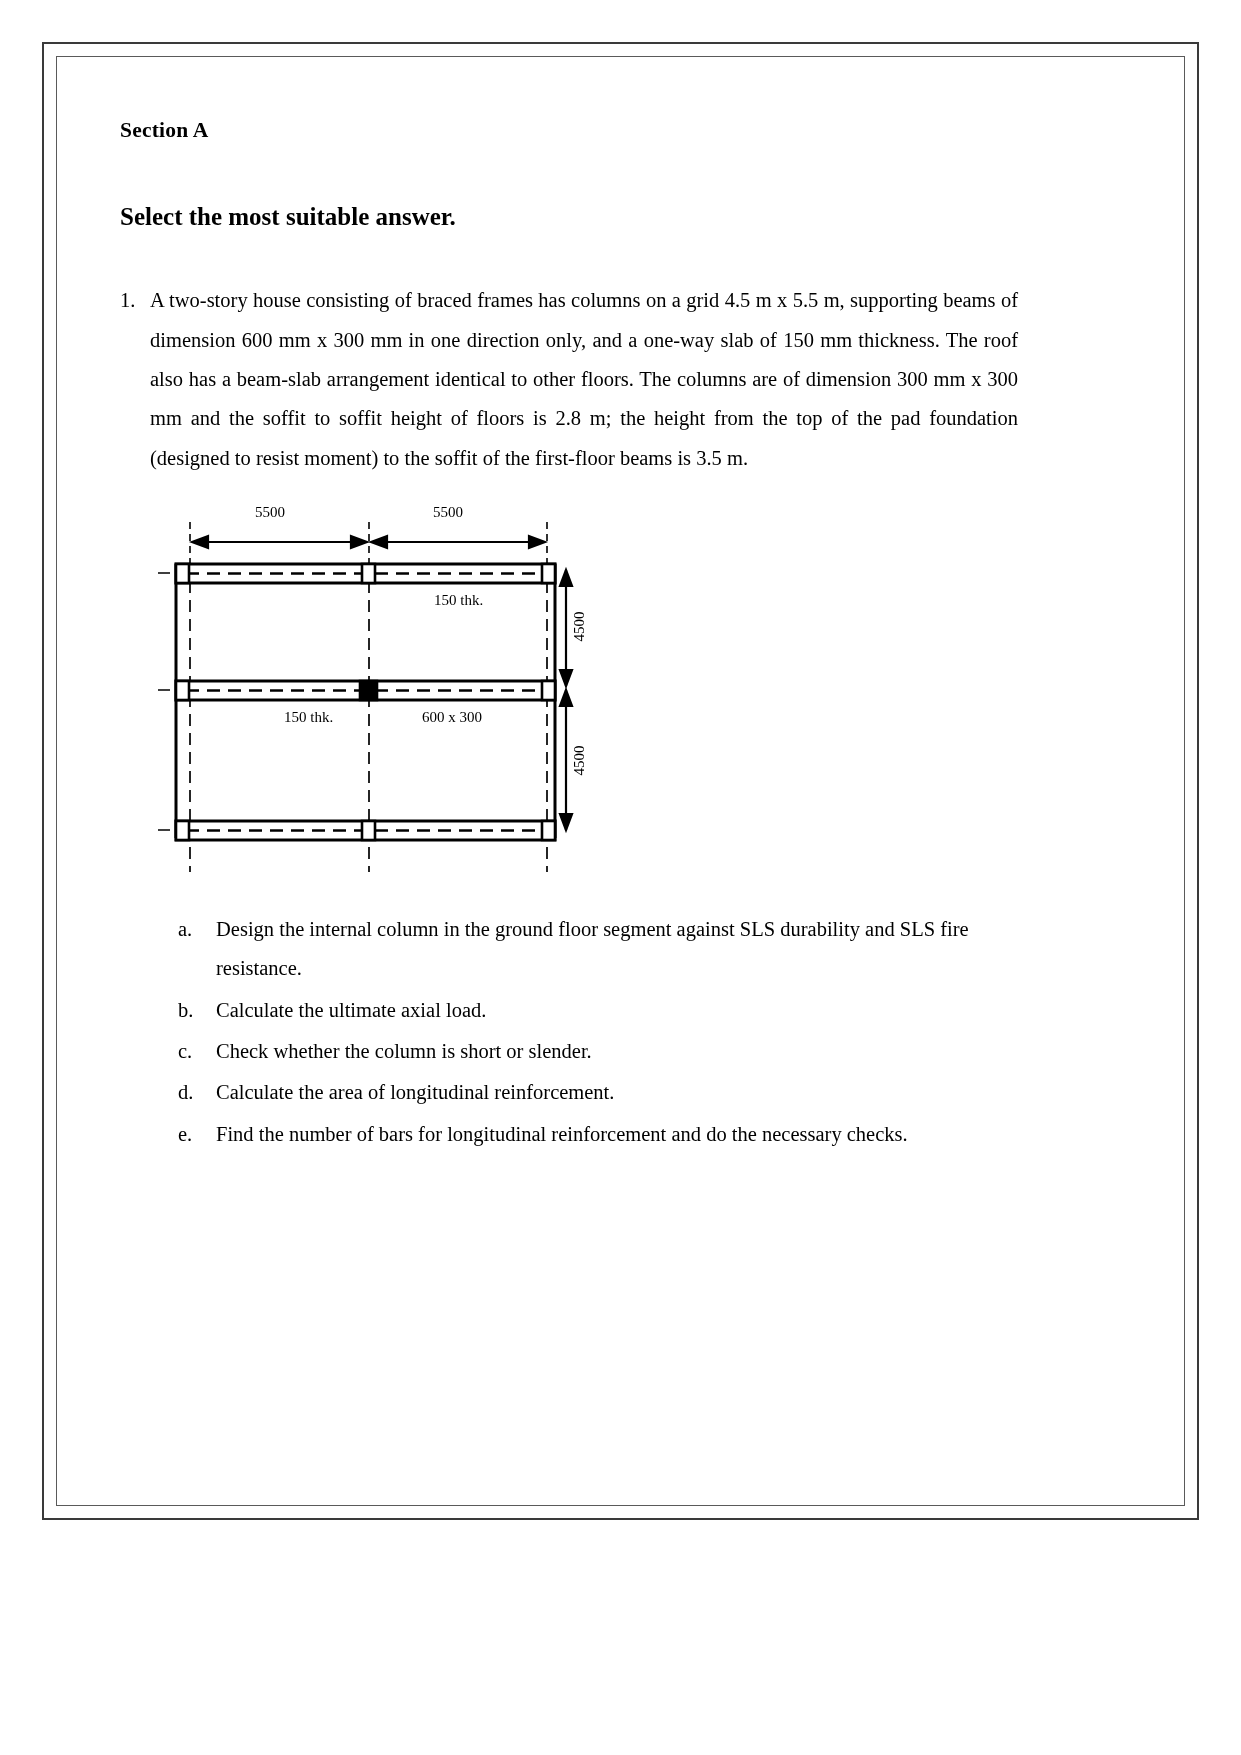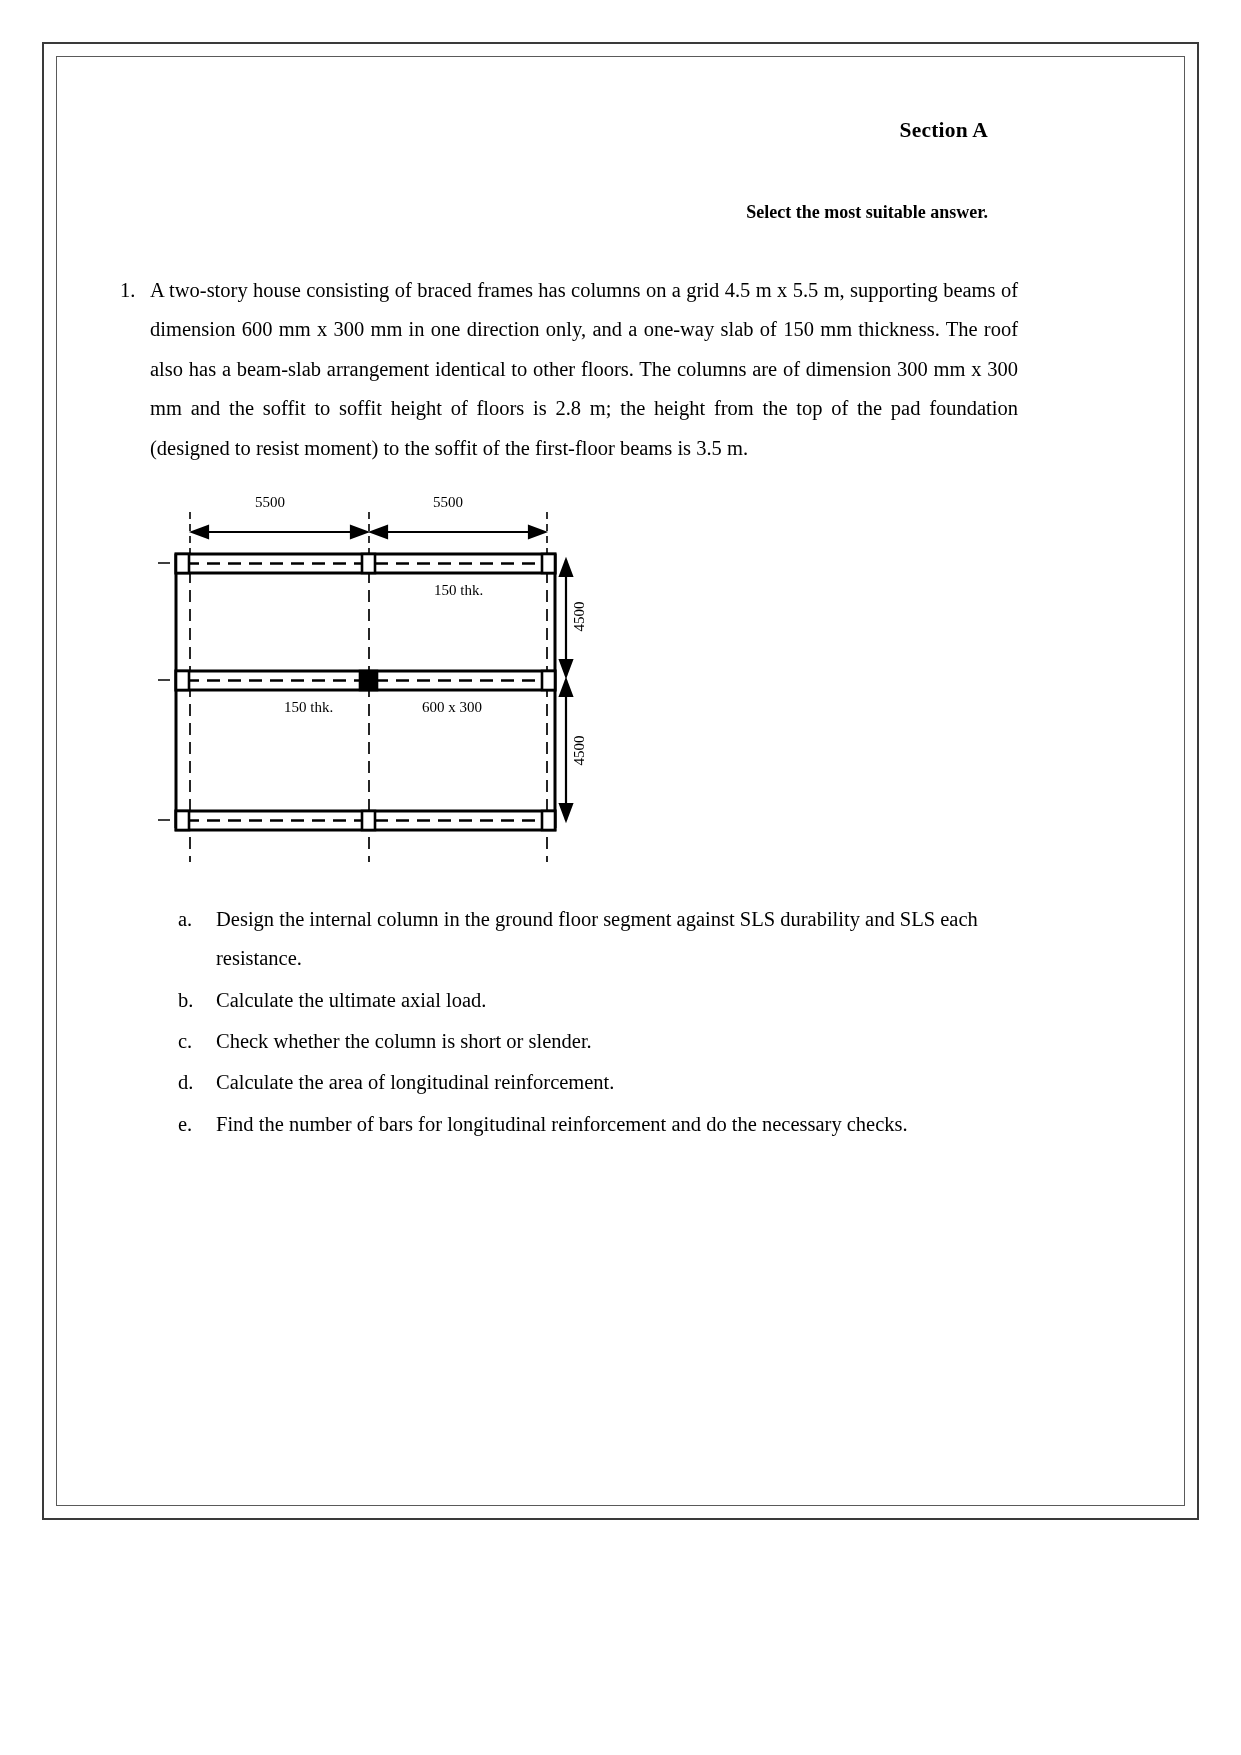--- a/index.html
+++ b/index.html
@@ -39,33 +39,32 @@
 
   .content {
     position: absolute;
     left: 76px;
     top: 74px;
     width: 868px;
   }
 
   
   .section-title {
-    text-align: right;
+    text-align: left;
     font-weight: bold;
     font-size: 21.5px;
     margin: 0 0 0 0;
     letter-spacing: 0.2px;
   }
 
   .instruction {
     font-weight: bold;
-    font-size: 18px;
+    font-size: 25px;
     margin-top: 56px;
     line-height: 1.45;
-    text-align: right;
   }
   .instruction.block2 {
     margin-top: 48px;
   }
 
   
   .q-row {
     display: flex;
     margin-top: 46px;
   }
@@ -257,21 +256,21 @@
           <div class="fig-label" style="left:272px; top:209px;">600 x 300</div>
         </div>
 
       </div>
     </div>
 
     <div class="answers">
 
       <div class="ans-row">
         <div class="ans-letter">a.</div>
-        <div class="ans-text">Design the internal column in the ground floor segment against SLS durability and SLS each resistance.</div>
+        <div class="ans-text">Design the internal column in the ground floor segment against SLS durability and SLS fire resistance.</div>
       </div>
 
       <div class="ans-row">
         <div class="ans-letter">b.</div>
         <div class="ans-text">Calculate the ultimate axial load.</div>
       </div>
 
       <div class="ans-row">
         <div class="ans-letter">c.</div>
         <div class="ans-text">Check whether the column is short or slender.</div>

